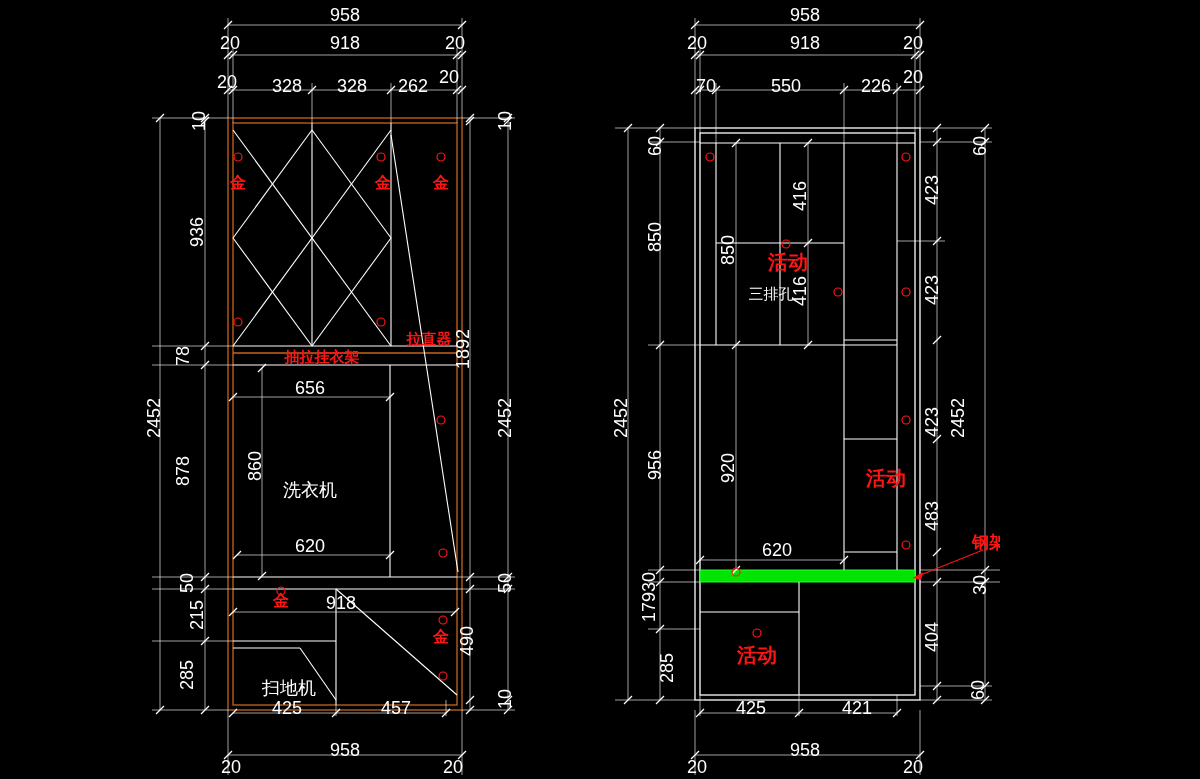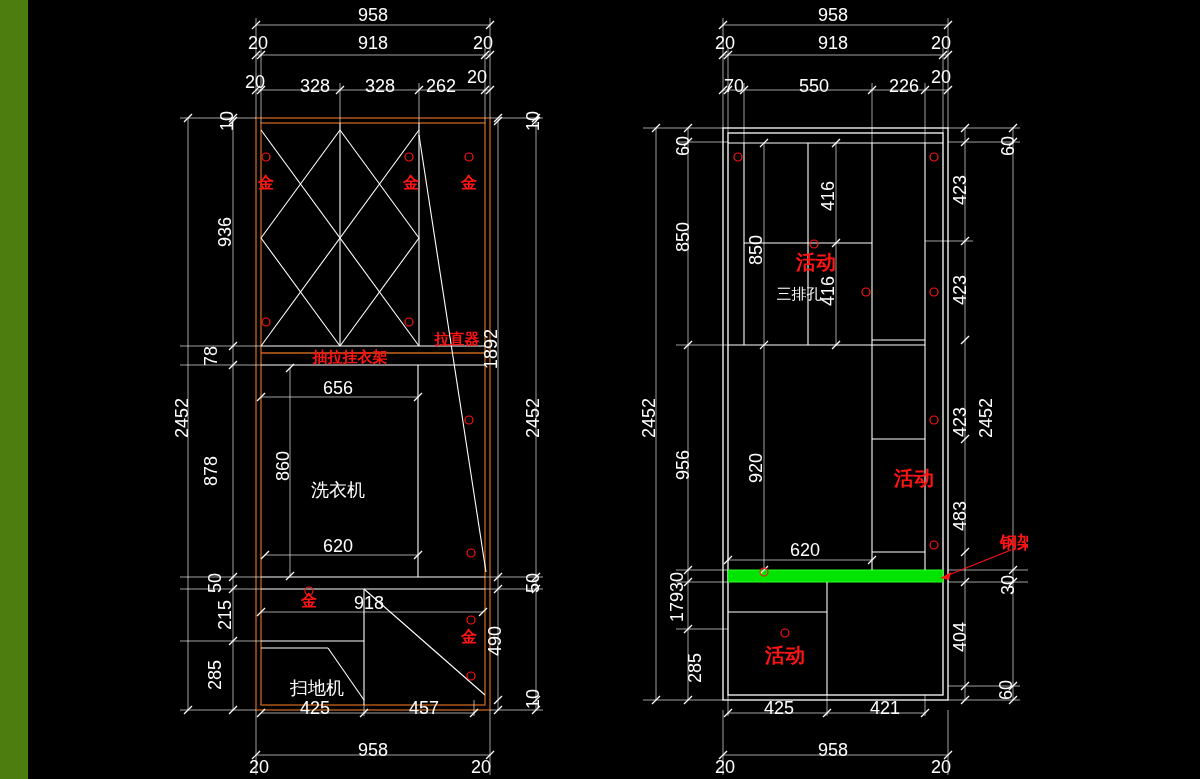--- a/index.html
+++ b/index.html
@@ -1,16 +1,16 @@
 <!DOCTYPE html>
 <html><head>
 <meta charset="utf-8">
 <style>
   html,body{margin:0;padding:0;background:#000;}
-  .viewport{position:relative;width:1000px;height:779px;background:#4d7c0f;overflow:hidden;cursor:crosshair;padding-left:28px;}
+  .viewport{position:relative;width:1000px;height:779px;background:#fdba74;overflow:hidden;cursor:crosshair;}
   svg text{font-family:"Liberation Sans","DejaVu Sans",sans-serif;}
 </style>
 </head>
 <body>
 
 <div class="viewport">
   <svg id="cad" width="1200" height="779" viewBox="0 0 1200 779" xmlns="http://www.w3.org/2000/svg">
       <rect x="0" y="0" width="1200" height="779" fill="#000000"></rect>
       <rect x="228" y="118" width="234" height="592" fill="none" stroke="#c8641e" stroke-width="1.3"></rect>
       <rect x="233" y="123" width="224" height="582" fill="none" stroke="#c8641e" stroke-width="1.3"></rect>

